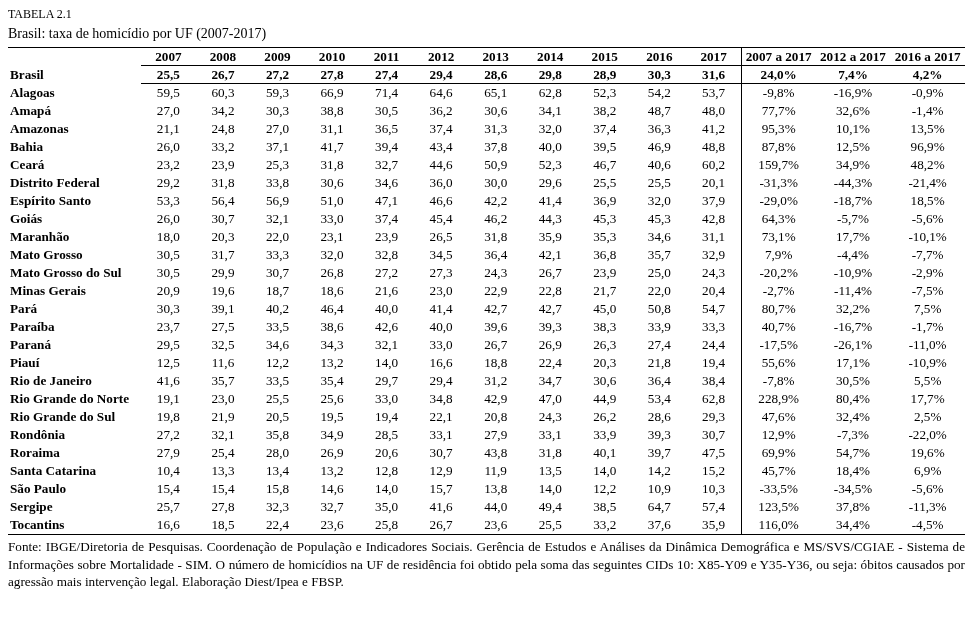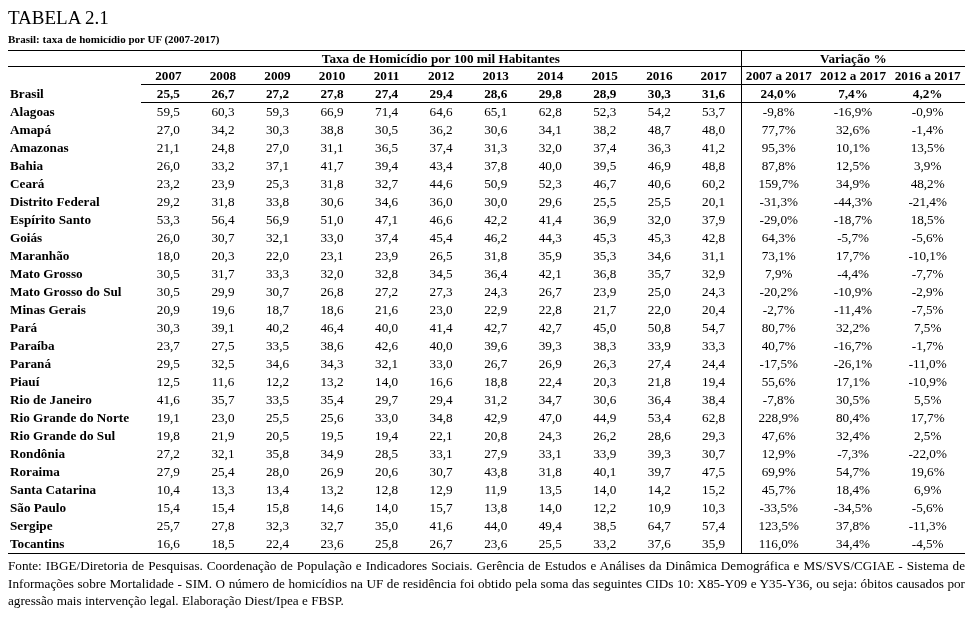--- a/index.html
+++ b/index.html
@@ -1,20 +1,20 @@
 <!DOCTYPE html>
 <html><head>
 <meta charset="utf-8">
 <style>
   * { margin:0; padding:0; box-sizing:border-box; }
   html,body { width:975px; height:637px; background:#fff; color:#000;
               font-family:"Liberation Serif", serif; }
   .doc { padding:7px 9px 0 8px; }
-  .title { font-size:19px; font-weight:normal; margin-bottom:4px; }
-  .subtitle { font-size:11px; font-weight:bold; margin-bottom:5px; }
+  .title { font-size:12px; font-weight:normal; margin-bottom:4px; }
+  .subtitle { font-size:14px; font-weight:normal; margin-bottom:5px; }
   table { border-collapse:collapse; table-layout:fixed; width:957px;
           border-top:1.5px solid #000; }
   col.c-lbl { width:133px; }
   col.c-yr  { width:54.5px; }
   col.c-vr  { width:74.5px; }
   th, td { font-size:13.2px; white-space:nowrap; overflow:hidden; text-align:center; }
   .grp { font-weight:bold; height:15px; line-height:15px; border-bottom:1.5px solid #000; }
   .ghl { border-bottom:1.5px solid #000; }       
   .yr, .vr { font-weight:bold; height:17px; line-height:17px; border-bottom:1.5px solid #000; }
   .chl { height:17px; }                           
@@ -47,25 +47,20 @@
         <col class="c-yr">
         <col class="c-yr">
         <col class="c-yr">
         <col class="c-yr">
         <col class="c-yr">
       <col class="c-vr">
         <col class="c-vr">
         <col class="c-vr">
     </colgroup>
     <thead>
-      <tr>
-        <th class="ghl"></th>
-        <th class="grp" colspan="11">Taxa de Homicídio por 100 mil Habitantes</th>
-        <th class="grp vl" colspan="3">Variação %</th>
-      </tr>
       <tr id="col-header-row">
         <th class="chl"></th>
       <th class="yr">2007</th>
           <th class="yr">2008</th>
           <th class="yr">2009</th>
           <th class="yr">2010</th>
           <th class="yr">2011</th>
           <th class="yr">2012</th>
           <th class="yr">2013</th>
           <th class="yr">2014</th>
@@ -154,21 +149,21 @@
           <td>41,7</td>
           <td>39,4</td>
           <td>43,4</td>
           <td>37,8</td>
           <td>40,0</td>
           <td>39,5</td>
           <td>46,9</td>
           <td>48,8</td>
           <td class="vl">87,8%</td>
           <td>12,5%</td>
-          <td>3,9%</td>
+          <td>96,9%</td>
         </tr>
         <tr>
           <td class="lbl">Ceará</td>
           <td>23,2</td>
           <td>23,9</td>
           <td>25,3</td>
           <td>31,8</td>
           <td>32,7</td>
           <td>44,6</td>
           <td>50,9</td>

